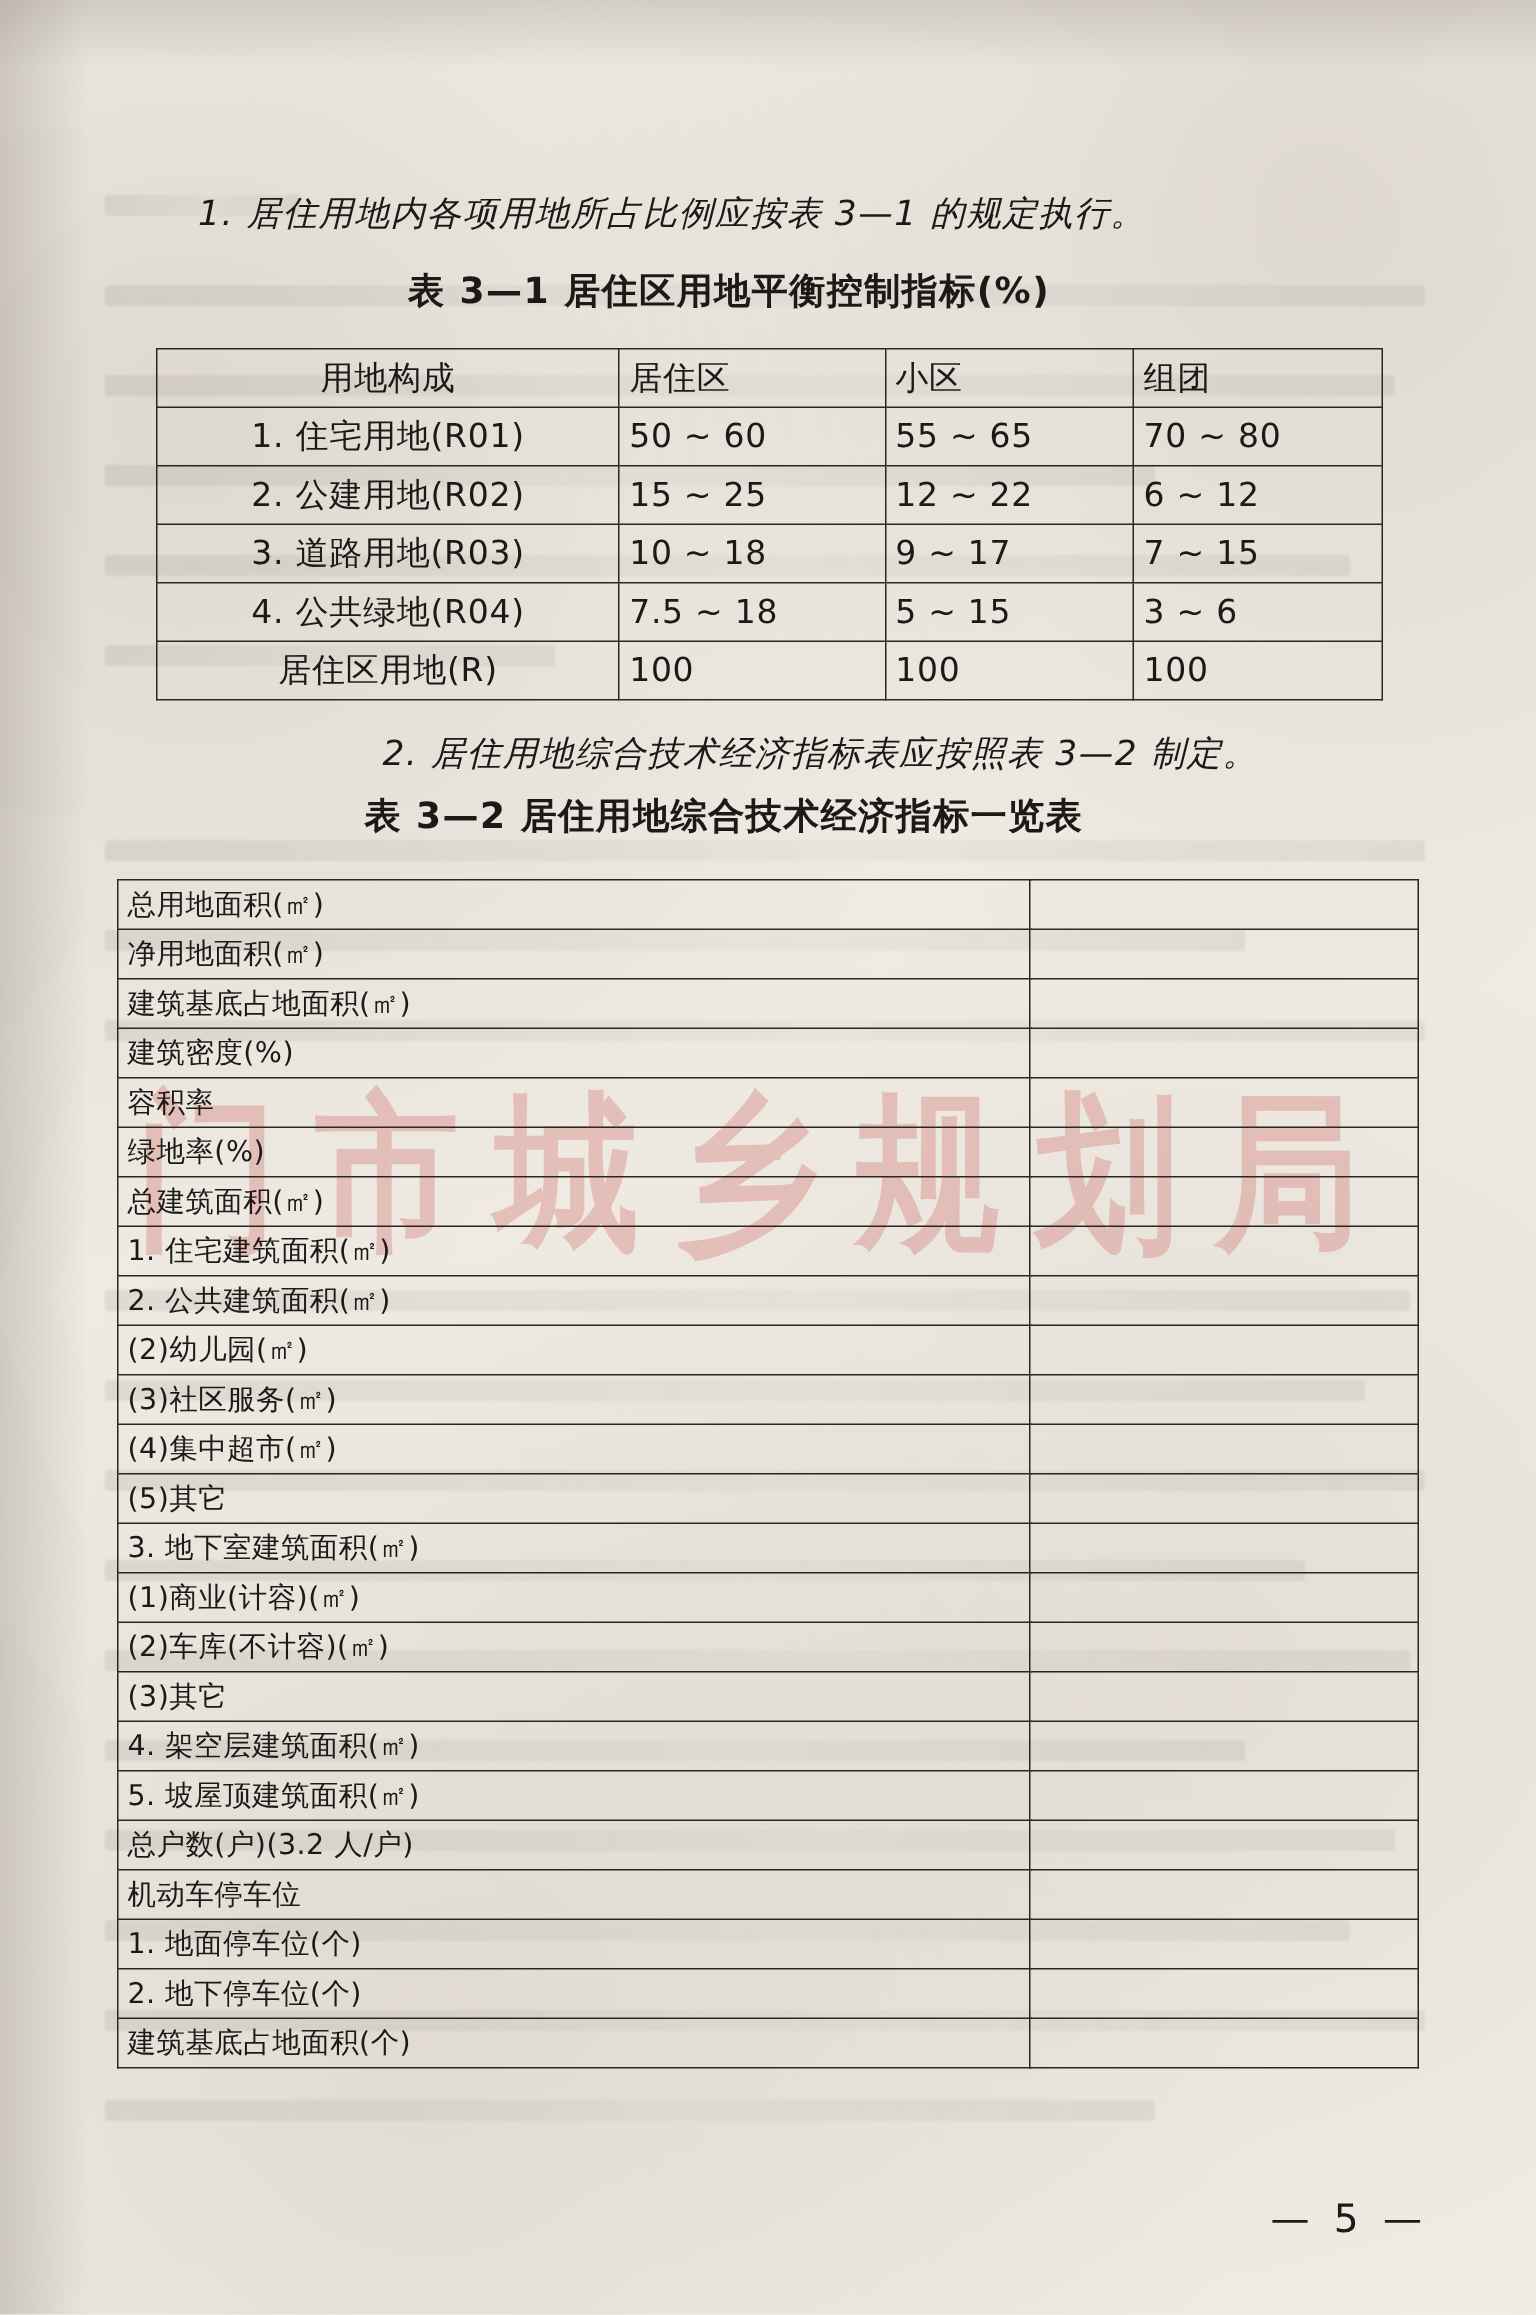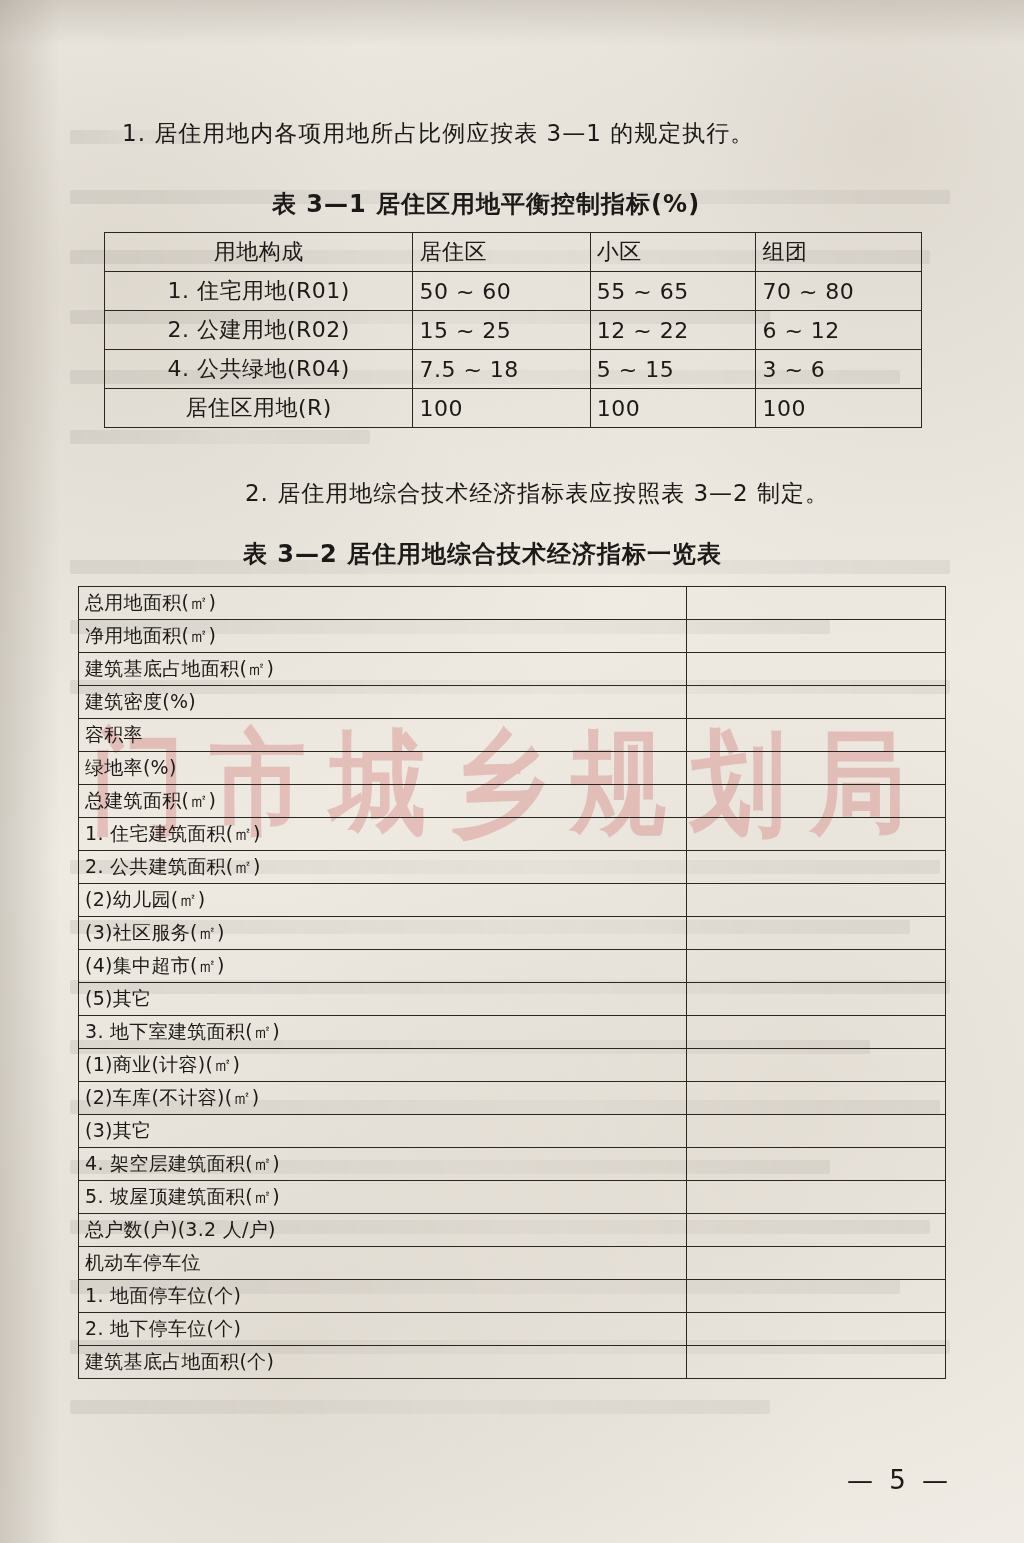--- a/index.html
+++ b/index.html
@@ -57,43 +57,43 @@
   }
   .page {
     position: absolute;
     inset: 0;
     padding: 0;
   }
   .para {
     font-size: 23px;
     line-height: 1.5;
     letter-spacing: 1px;
-    margin: 4px;
+    margin: 14px;
     font-family: "DejaVu Sans", "Liberation Sans", sans-serif;
+    font-style: italic;
   }
   #para1 {
     position: absolute;
     left: 118px;
     top: 112px;
     width: 830px;
   }
   #para2 {
     position: absolute;
     left: 118px;
     top: 472px;
     width: 830px;
     text-align: center;
   }
   .tbl-title {
     position: absolute;
     font-size: 24px;
     font-weight: bold;
     letter-spacing: 1px;
     white-space: nowrap;
-    margin-top: 10px;
   }
   #title1 { left: 272px; top: 178px; }
   #title2 { left: 243px; top: 528px; }
 
   table.t1 {
     position: absolute;
     left: 104px;
     top: 232px;
     width: 818px;
     border-collapse: collapse;
@@ -202,20 +202,26 @@
         <td>55 ~ 65</td>
         <td>70 ~ 80</td>
       </tr>
       <tr>
         <td class="namecell">2. 公建用地(R02)</td>
         <td>15 ~ 25</td>
         <td>12 ~ 22</td>
         <td>6 ~ 12</td>
       </tr>
       <tr>
+        <td class="namecell">3. 道路用地(R03)</td>
+        <td>10 ~ 18</td>
+        <td>9 ~ 17</td>
+        <td>7 ~ 15</td>
+      </tr>
+      <tr>
         <td class="namecell">4. 公共绿地(R04)</td>
         <td>7.5 ~ 18</td>
         <td>5 ~ 15</td>
         <td>3 ~ 6</td>
       </tr>
       <tr>
         <td class="namecell">居住区用地(R)</td>
         <td>100</td>
         <td>100</td>
         <td>100</td>

